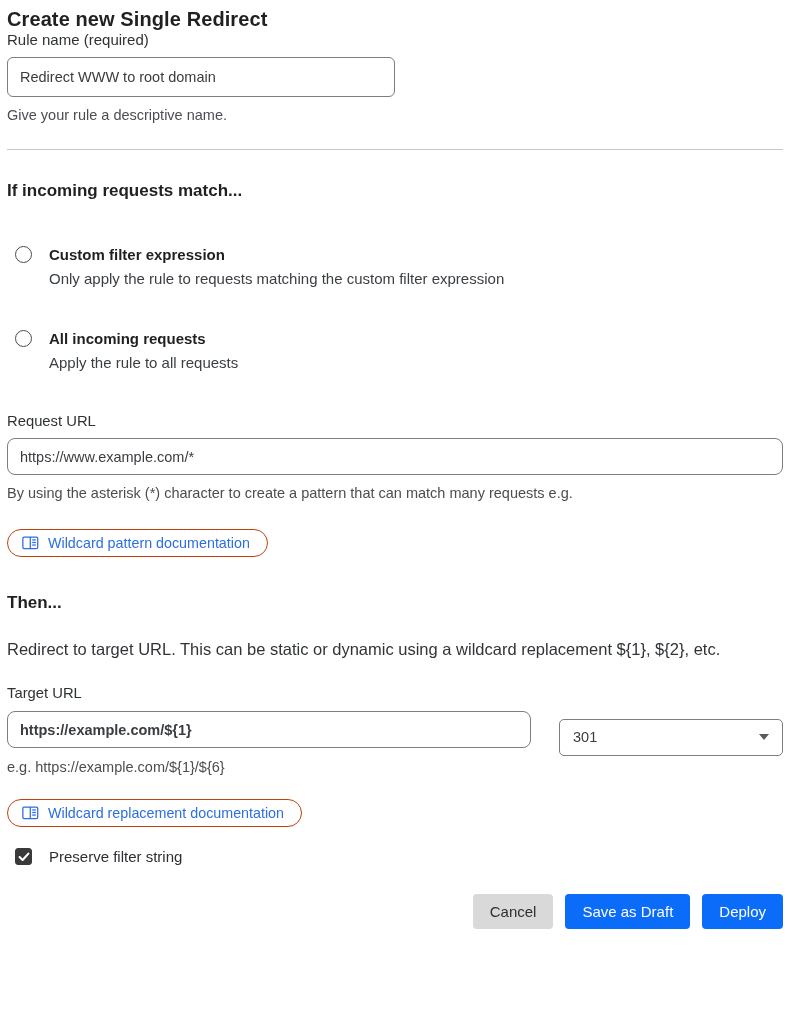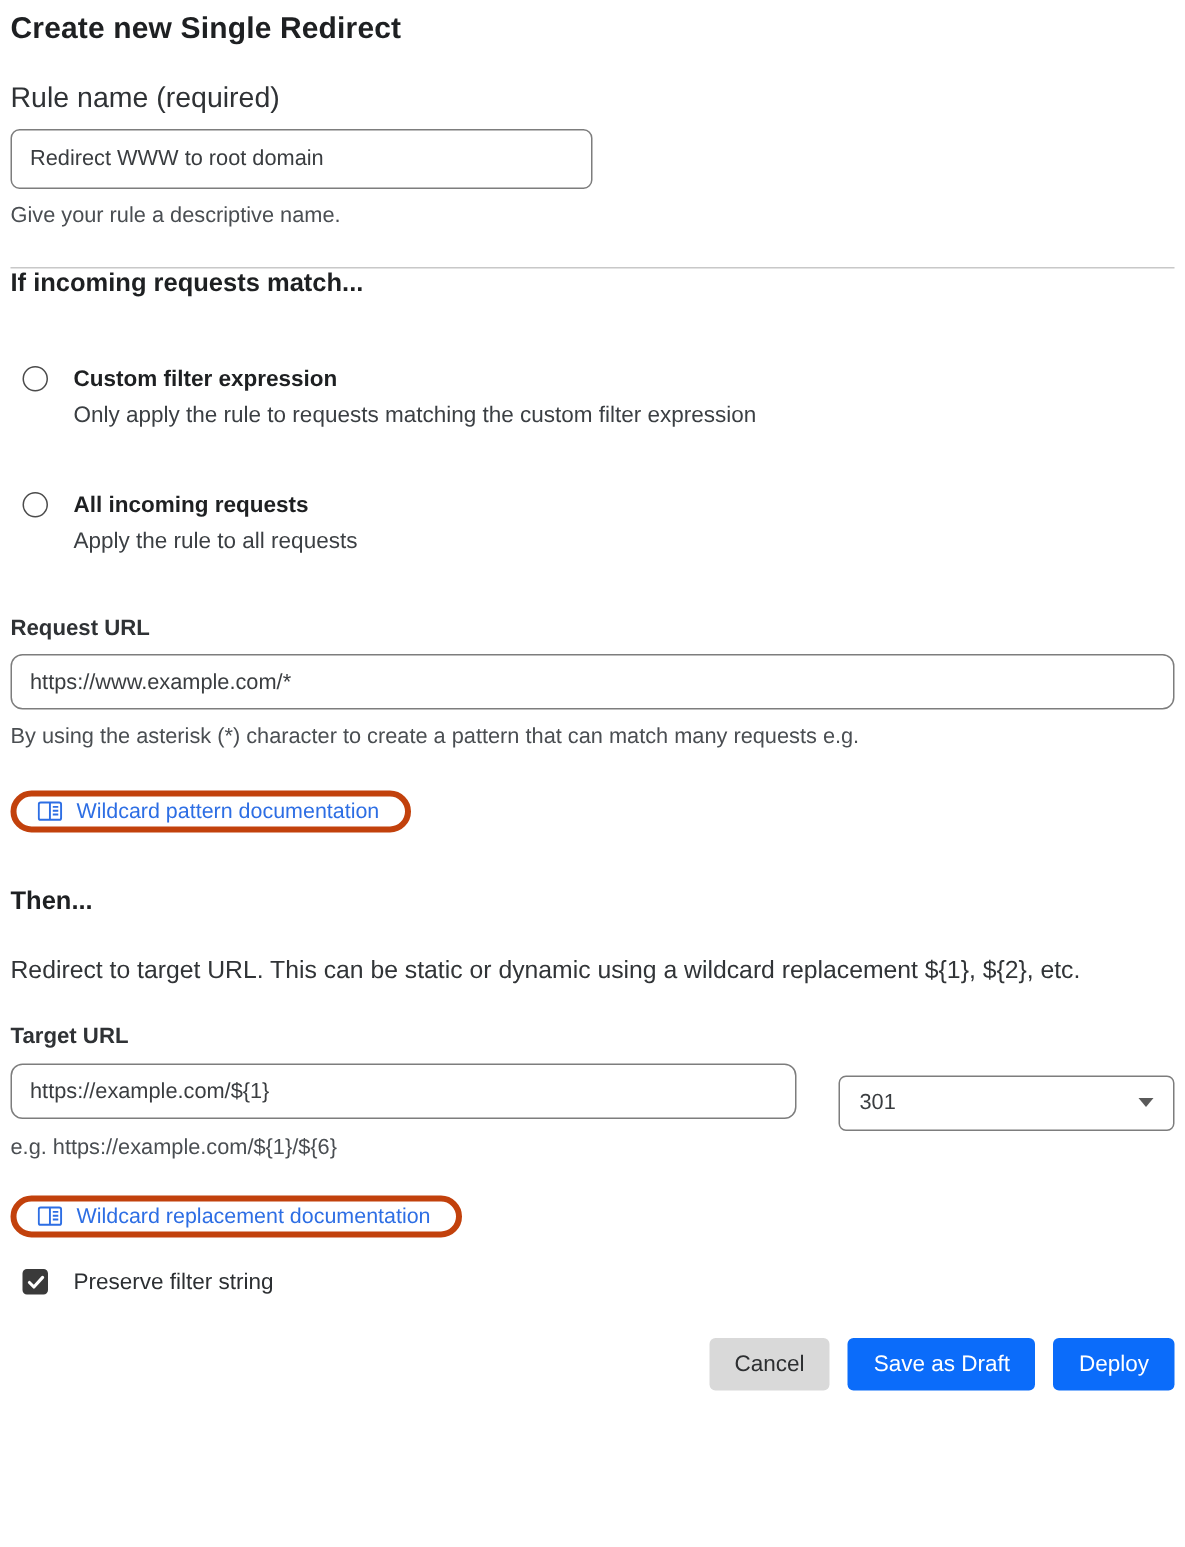--- a/index.html
+++ b/index.html
@@ -14,25 +14,24 @@
 
   .page-title {
     font-size: 20px;
     font-weight: 700;
     color: var(--text-heading, #1e2022);
     letter-spacing: 0.1px;
   }
 
   .field-label {
     display: block;
-    font-size: 19px;
+    font-size: 15px;
     color: var(--text-body, #2f3235);
-    margin-top: 24px;
-  }
-  .field-label.strong { font-weight: 700; font-size: 14.8px; }
+  }
+  .field-label.strong { font-weight: 400; font-size: 14.8px; }
 
   .text-input {
     display: block;
     margin-top: 9px;
     height: 40px;
     width: 388px;
     border: 1px solid var(--input-border, #7d7d7d);
     border-radius: 6px;
     padding: 0 12px;
     font-family: inherit;
@@ -50,20 +49,21 @@
     line-height: 23px;
   }
 
   .divider {
     border: none;
     border-top: 1px solid var(--divider, #c8c8c8);
     margin-top: 22px;
   }
 
   .section-heading {
+    margin-top: 31px;
     font-size: 17px;
     font-weight: 700;
     color: var(--text-heading, #1e2022);
   }
 
   .radio-group { margin-top: 44px; }
   .radio-option {
     display: flex;
     align-items: flex-start;
     margin-bottom: 39px;
@@ -102,21 +102,21 @@
     line-height: 22px;
   }
 
   .doc-pill {
     margin-top: 24px;
     display: inline-flex;
     align-items: center;
     gap: 9px;
     height: 28px;
     padding: 0 17px 0 14px;
-    border: 4px solid #c2410c;
+    border: 1px solid #c2410c;
     border-radius: 14px;
     background: #fff;
     color: var(--link-blue, #2d6ee4);
     font-family: inherit;
     font-size: 14.3px;
     cursor: pointer;
   }
   .doc-pill svg { display: block; }
 
   .then-desc {
@@ -128,21 +128,21 @@
 
   .target-row {
     display: flex;
     align-items: center;
     margin-top: 24px;
     gap: 28px;
   }
   .target-col { flex: 1 1 auto; }
   .status-col { flex: 0 0 224px; }
   .target-row .field-label { margin-top: 0; }
-  .target-row .text-input { margin-top: 10px; }
+  .target-row .text-input { margin-top: 10px; font-weight: bold; }
 
   .select-box {
     margin-top: 10px;
     height: 37px;
     border: 1px solid var(--input-border, #7d7d7d);
     border-radius: 5px;
     display: flex;
     align-items: center;
     justify-content: space-between;
     padding: 16px 13px;

